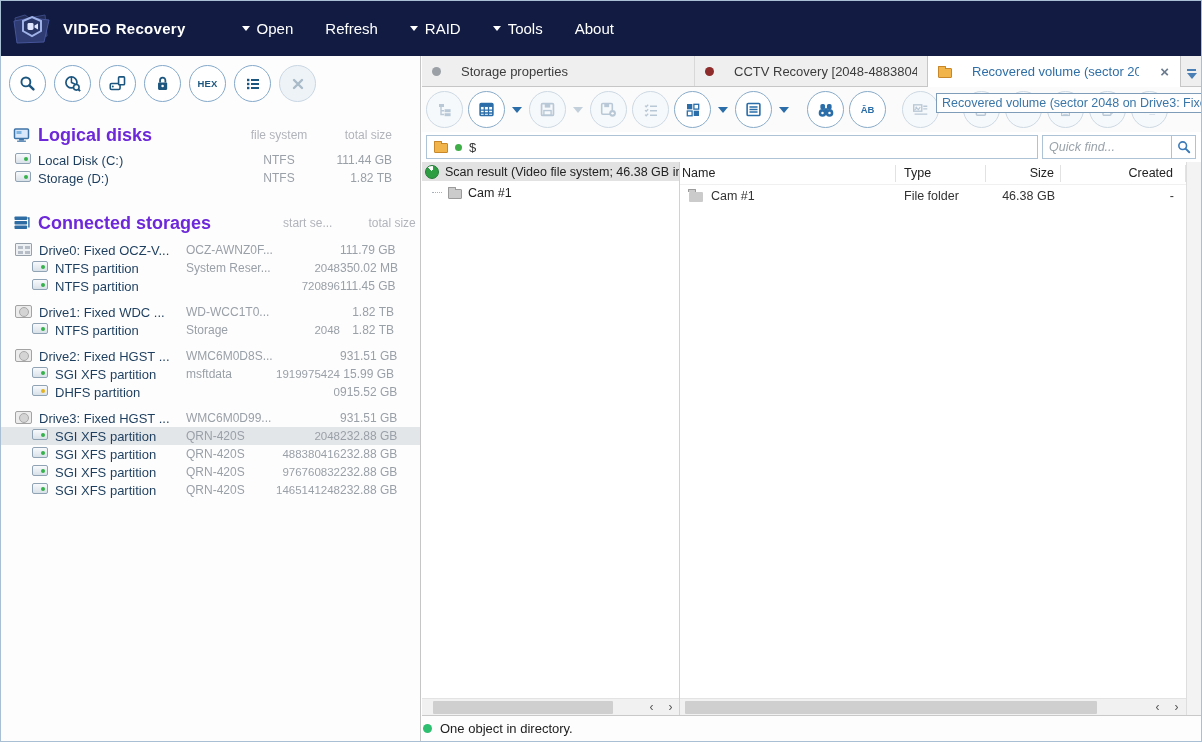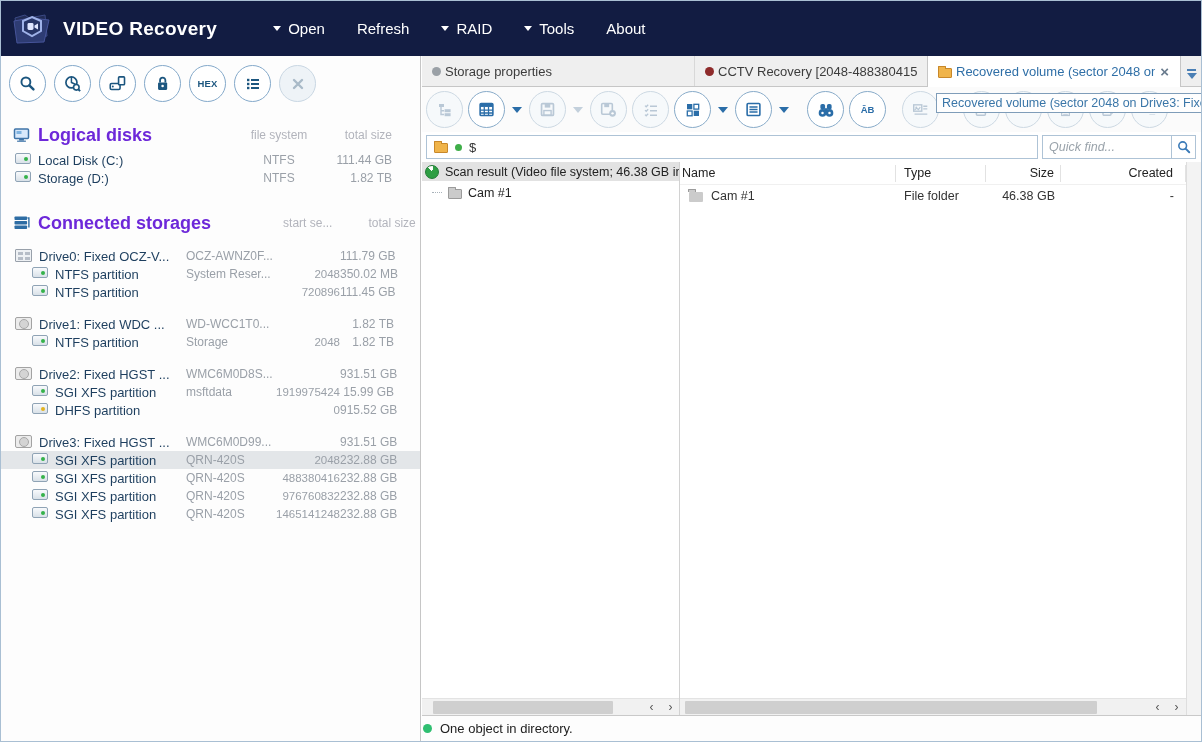--- a/index.html
+++ b/index.html
@@ -2,21 +2,21 @@
 <html><head>
 <meta charset="utf-8">
 <style>
   *{box-sizing:border-box;margin:0;padding:0;font-family:"Liberation Sans","DejaVu Sans",sans-serif;}
   body{background:#dfe6ee;width:1202px;height:742px;overflow:hidden;}
   .window{position:relative;width:1202px;height:742px;border:1px solid #a9bfd3;background:#fff;overflow:hidden;}
 
   
   .topbar{position:absolute;left:0;top:0;width:100%;height:55px;background:#121c42;display:flex;align-items:center;color:#fff;}
   .logo{margin-left:10px;flex:none;display:flex;align-items:center;}
-  .app-title{font-size:19px;font-weight:bold;letter-spacing:.3px;margin-left:10px;white-space:nowrap;}
+  .app-title{font-size:15px;font-weight:bold;letter-spacing:.3px;margin-left:10px;white-space:nowrap;}
   .menu{display:flex;align-items:center;gap:32px;margin-left:56px;font-size:15px;}
   .menu-item{display:flex;align-items:center;gap:7px;cursor:default;white-space:nowrap;}
   .caret{width:0;height:0;border-left:4px solid transparent;border-right:4px solid transparent;border-top:5px solid #fff;}
   .topbar-right{margin-left:auto;display:flex;align-items:center;gap:9px;padding-right:18px;}
   .lang{font-size:15px;margin-right:22px;}
   .win-btn{width:34px;height:34px;border:1.6px solid #dfe3ee;border-radius:50%;display:flex;align-items:center;justify-content:center;color:#fff;background:transparent;}
   .gear-glyph{font-size:20px;line-height:1;}
 
   
   .left-panel{position:absolute;left:0;top:55px;width:420px;bottom:0;background:#fdfdfd;border-right:1px solid #c6c6c6;overflow:hidden;}
@@ -32,21 +32,21 @@
   .ls-row{display:flex;align-items:center;height:18px;padding-left:14px;font-size:13px;white-space:nowrap;}
   .col-name{flex:1;display:flex;gap:7px;color:#1d3e5e;overflow:hidden;}
   .lg .col-fs{width:90px;text-align:center;font-size:12px;color:#9aa0a8;}
   .lg .col-size{width:96px;text-align:right;padding-right:28px;font-size:12px;color:#9aa0a8;}
   .lg-head .col-fs{color:#b2b4bc;}
   .lg-head .col-size{color:#b2b4bc;}
   .cs .col-label{width:88px;font-size:12px;color:#9aa0a8;overflow:hidden;}
   .cs .col-start{width:66px;text-align:right;font-size:11.5px;color:#9aa0a8;}
   .cs .col-size{width:80px;text-align:right;padding-right:26px;font-size:12px;color:#9aa0a8;}
   .cs-head .col-label,.cs-head .col-start,.cs-head .col-size{color:#b2b4bc;font-size:12px;}
-  .cs-row:not(.indent){margin-top:14px;}
+  .cs-row:not(.indent){margin-top:8px;}
   .cs-row.indent .col-name{padding-left:17px;}
   .cs-row.selected{background:#e3e6e9;}
   .lg-rows{margin-top:6px;}
 
   
   .row-icon{flex:none;position:relative;}
   .row-icon.ssd{width:17px;height:13px;border:1px solid #98a0aa;border-radius:1px;
     background:linear-gradient(#b6bdc7,#b6bdc7) 2px 2px/5px 3px no-repeat,
                linear-gradient(#b6bdc7,#b6bdc7) 9px 2px/5px 3px no-repeat,
                linear-gradient(#b6bdc7,#b6bdc7) 2px 7px/5px 3px no-repeat,
@@ -54,21 +54,21 @@
   .row-icon.hdd{width:17px;height:13px;border:1px solid #a3a3a3;border-radius:2px;background:#ececec;}
   .row-icon.hdd::before{content:"";position:absolute;left:3px;top:1.5px;width:8px;height:8px;border-radius:50%;background:#d4d4d4;border:1px solid #a8a8a8;}
   .row-icon.part-green,.row-icon.part-yellow{width:16px;height:11px;border:1px solid #8fa3b5;border-radius:2px;background:linear-gradient(#f8fafc,#d9e1e8);}
   .row-icon.part-green::after,.row-icon.part-yellow::after{content:"";position:absolute;right:2px;bottom:2px;width:4px;height:4px;border-radius:50%;}
   .row-icon.part-green::after{background:#35b24a;}
   .row-icon.part-yellow::after{background:#e3b320;}
 
   
   .right-pane{position:absolute;left:421px;top:55px;right:0;bottom:0;background:#fff;}
   .tabbar{position:absolute;left:0;top:0;right:0;height:31px;background:#efefef;border-bottom:1px solid #c6c6c6;display:flex;align-items:flex-end;}
-  .tab{height:30px;display:flex;align-items:center;gap:4px;padding:0 10px;font-size:13px;color:#3c3c3c;white-space:nowrap;overflow:hidden;}
+  .tab{height:30px;display:flex;align-items:center;gap:20px;padding:0 10px;font-size:13px;color:#3c3c3c;white-space:nowrap;overflow:hidden;}
   .tab-1{width:273px;border-right:1px solid #d8d8d8;}
   .tab-2{width:232px;}
   .tab.active{width:254px;background:#fff;border-left:1px solid #c6c6c6;border-right:1px solid #c6c6c6;height:31px;margin-bottom:-1px;color:#2f6fa7;}
   .tab .lbl{overflow:hidden;text-overflow:clip;flex:1;}
   .dot{width:9px;height:9px;border-radius:50%;flex:none;}
   .dot.gray{background:#9aa0a6;}
   .dot.red{background:#8e2b2b;}
   .tab-close{flex:none;font-size:15px;color:#6a7c8e;font-weight:bold;line-height:1;padding:0 1px;}
   .tab-overflow{margin-left:auto;width:19px;height:24px;display:flex;flex-direction:column;align-items:center;justify-content:center;gap:2px;}
   .tab-overflow .bar{width:9px;height:2px;background:#4a7fb5;}

